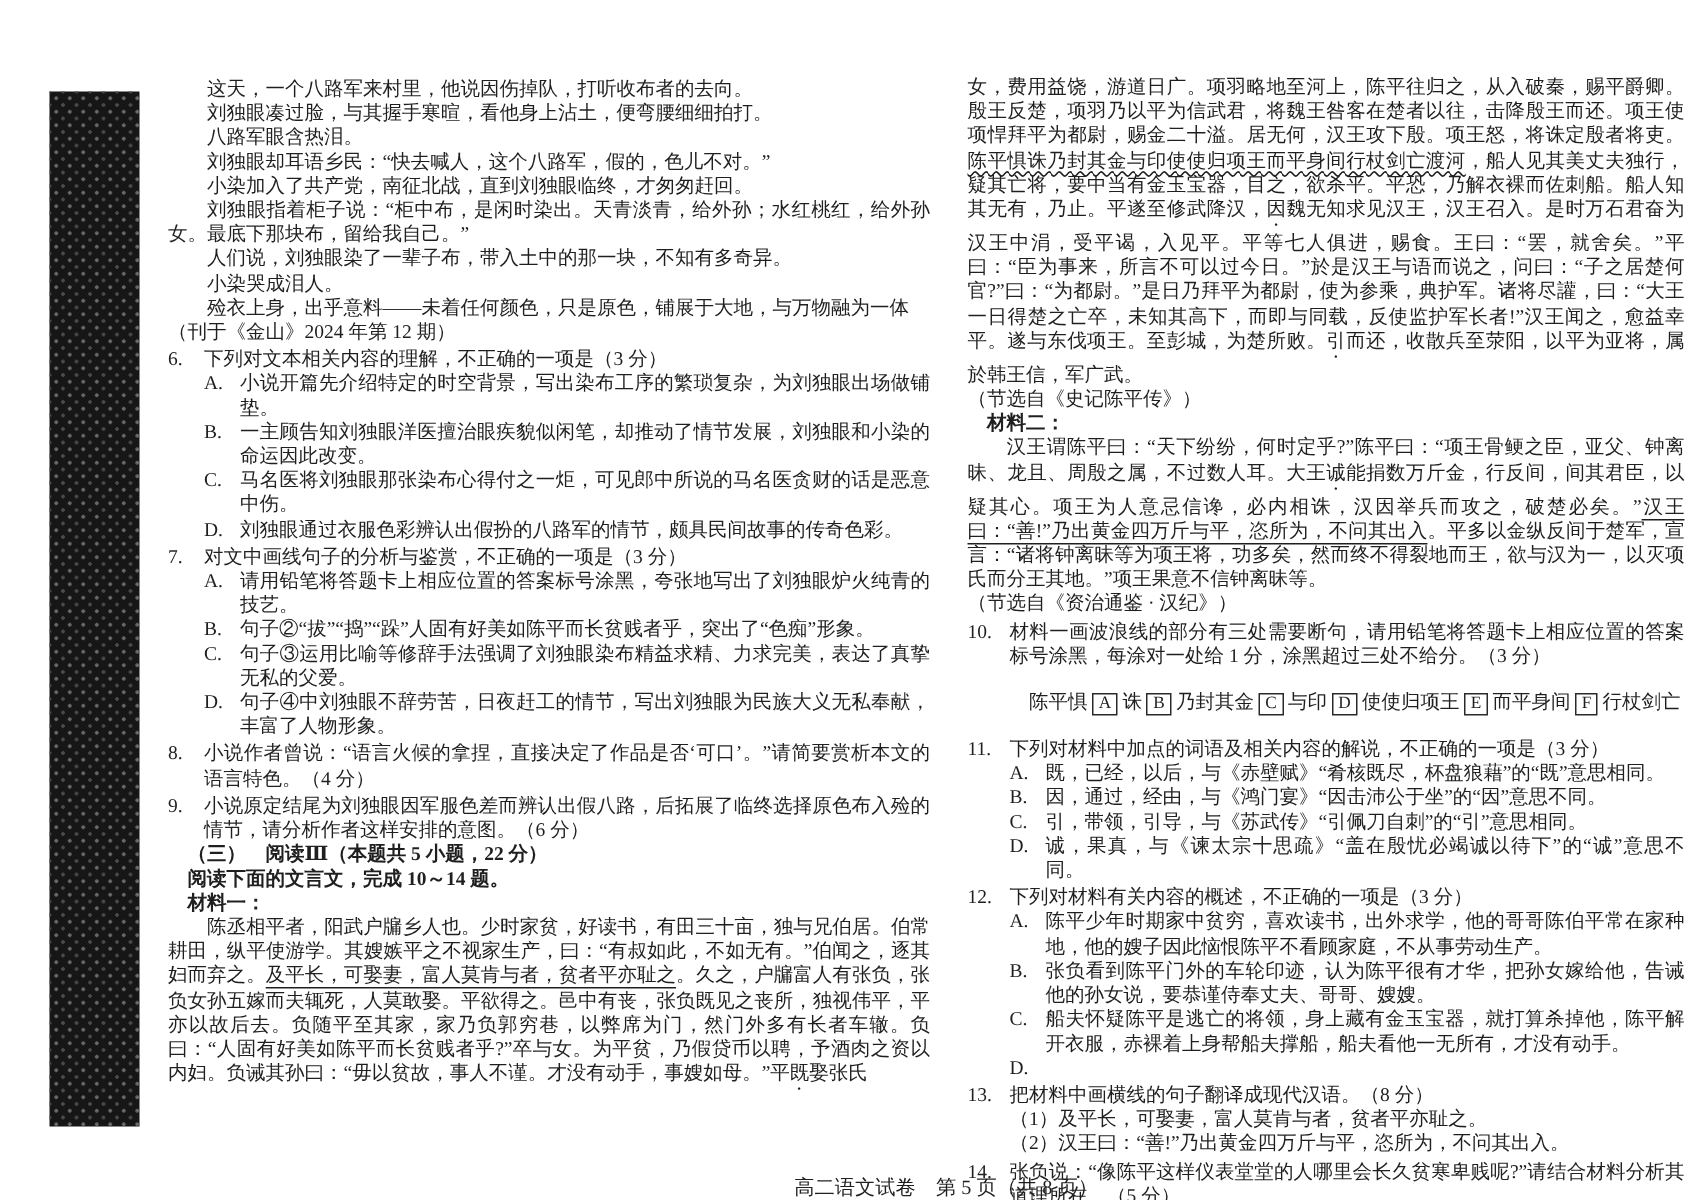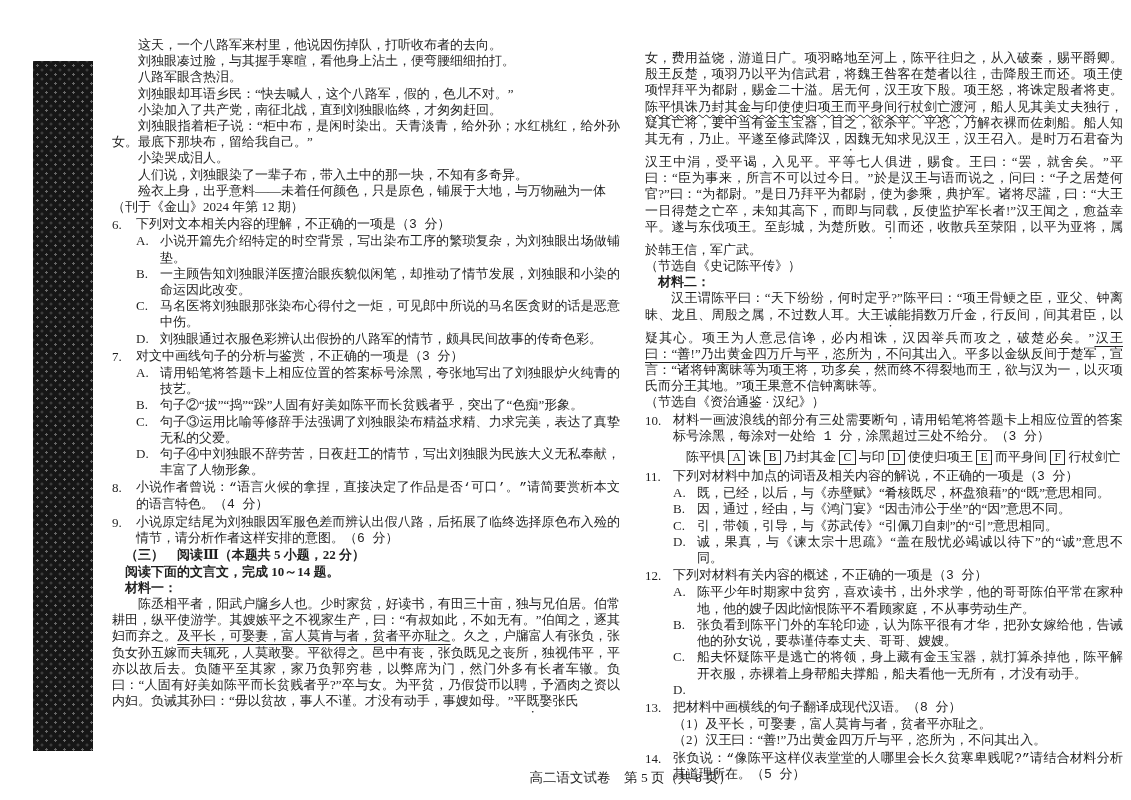--- a/index.html
+++ b/index.html
@@ -20,31 +20,31 @@
     width: 60px;
     height: 690px;
     background-color: #161616;
     background-image:
       radial-gradient(#6a6a6a 1px, transparent 1.4px),
       radial-gradient(#4a4a4a 1px, transparent 1.4px);
     background-size: 9px 9px, 9px 9px;
     background-position: 0 0, 4.5px 4.5px;
   }
   .col { position: absolute; font-size: 13px; line-height: 16.2px; text-align: justify; }
-  .col-left  { left: 112px; top: 37px; width: 508px; }
+  .col-left  { left: 112px; top: 51px; width: 508px; }
   .col-right { left: 645px; top: 50px; width: 478px; }
   .para { text-indent: 2em; }
   .para-noindent { text-indent: 0; }
   .src-line { text-indent: 0; }
   .bold { font-weight: bold; }
   .indent1 { padding-left: 1em; }
   .q { display: flex; margin-top: 2px; }
   .qnum { flex: none; width: 24px; }
   .qnum-wide { flex: none; width: 28px; }
-  .qbody { flex: 1; text-align: justify; font-family: Liberation Mono, monospace; }
+  .qbody { flex: 1; text-align: justify; }
   .opt { display: flex; }
   .opt-l { padding-left: 24px; }
   .opt-lw { padding-left: 28px; }
   .optlabel { flex: none; width: 24px; }
   .opttext { flex: 1; text-align: justify; }
   .sub-item { padding-left: 28px; text-indent: 0; }
   .seg-u { text-decoration: underline; text-decoration-thickness: 1px; text-underline-offset: 3.5px; }
   .seg-w { text-decoration: underline; text-decoration-style: wavy; text-decoration-thickness: 1px; text-underline-offset: 2.5px; }
   .seg-dot {
     -webkit-text-emphasis: dot; -webkit-text-emphasis-position: under left;
@@ -52,21 +52,21 @@
   }
   .seg-box {
     display: inline-block;
     border: 1.3px solid #2a2a2a;
     padding: 0 3.5px;
     margin: 0 3px;
     line-height: 13px;
     font-size: 11.5px;
     text-indent: 0;
   }
-  .boxed-line { text-indent: 1em; line-height: 20px; margin: 2px 0; }
+  .boxed-line { text-indent: 1em; line-height: 20px; margin: 13px 0; }
   .footer {
     position: absolute;
     font-size: 13.5px;
     text-align: right;
     text-indent: 0;
   }
   .footer-left  { left: 112px; top: 733px; width: 508px; }
 </style>
 </head>
 <body>
@@ -76,22 +76,22 @@
   <div class="binding-strip"></div>
 
   <div class="col col-left">
 
     <div class="para">这天，一个八路军来村里，他说因伤掉队，打听收布者的去向。</div>
     <div class="para">刘独眼凑过脸，与其握手寒暄，看他身上沾土，便弯腰细细拍打。</div>
     <div class="para">八路军眼含热泪。</div>
     <div class="para">刘独眼却耳语乡民：“快去喊人，这个八路军，假的，色儿不对。”</div>
     <div class="para">小染加入了共产党，南征北战，直到刘独眼临终，才匆匆赶回。</div>
     <div class="para">刘独眼指着柜子说：“柜中布，是闲时染出。天青淡青，给外孙；水红桃红，给外孙女。最底下那块布，留给我自己。”</div>
+    <div class="para">人们说，刘独眼染了一辈子布，带入土中的那一块，不知有多奇异。</div>
     <div class="para">小染哭成泪人。</div>
-    <div class="para">人们说，刘独眼染了一辈子布，带入土中的那一块，不知有多奇异。</div>
     <div class="para">殓衣上身，出乎意料——未着任何颜色，只是原色，铺展于大地，与万物融为一体</div>
     <div class="src-line">（刊于《金山》2024 年第 12 期）</div>
 
     <div class="q">
       <span class="qnum">6.</span>
       <span class="qbody">下列对文本相关内容的理解，不正确的一项是（3 分）</span>
     </div>
     <div class="opt opt-l">
       <span class="optlabel">A.</span>
       <span class="opttext">小说开篇先介绍特定的时空背景，写出染布工序的繁琐复杂，为刘独眼出场做铺垫。</span>

